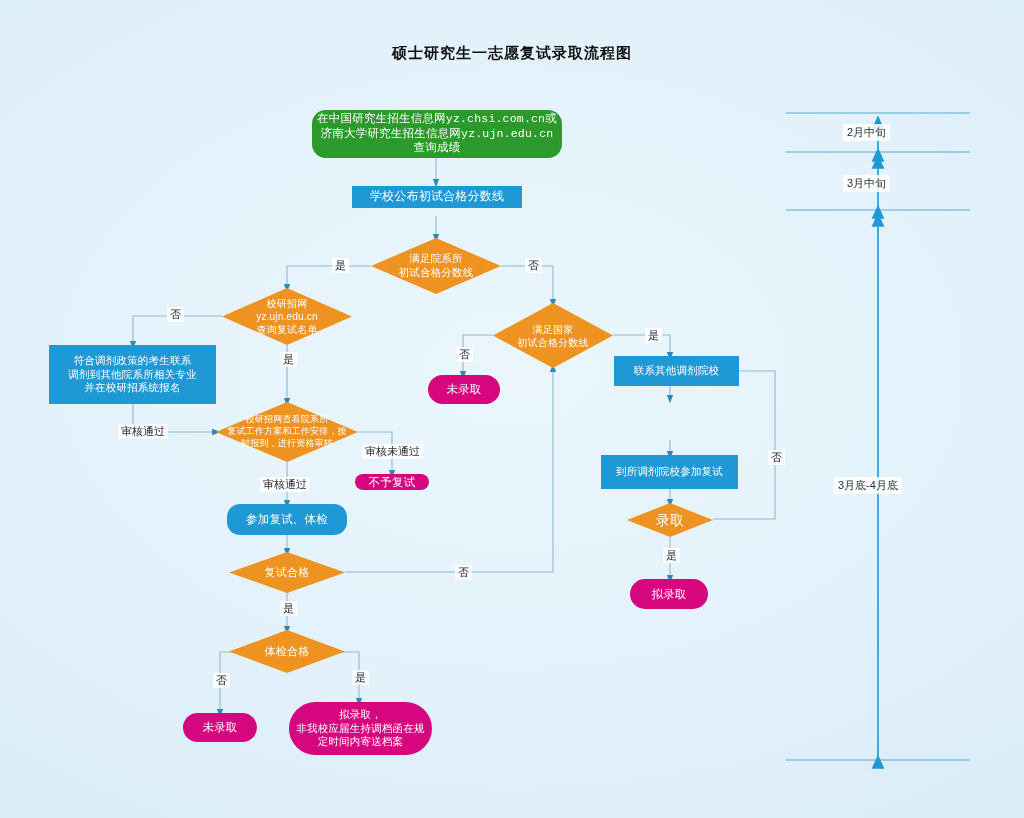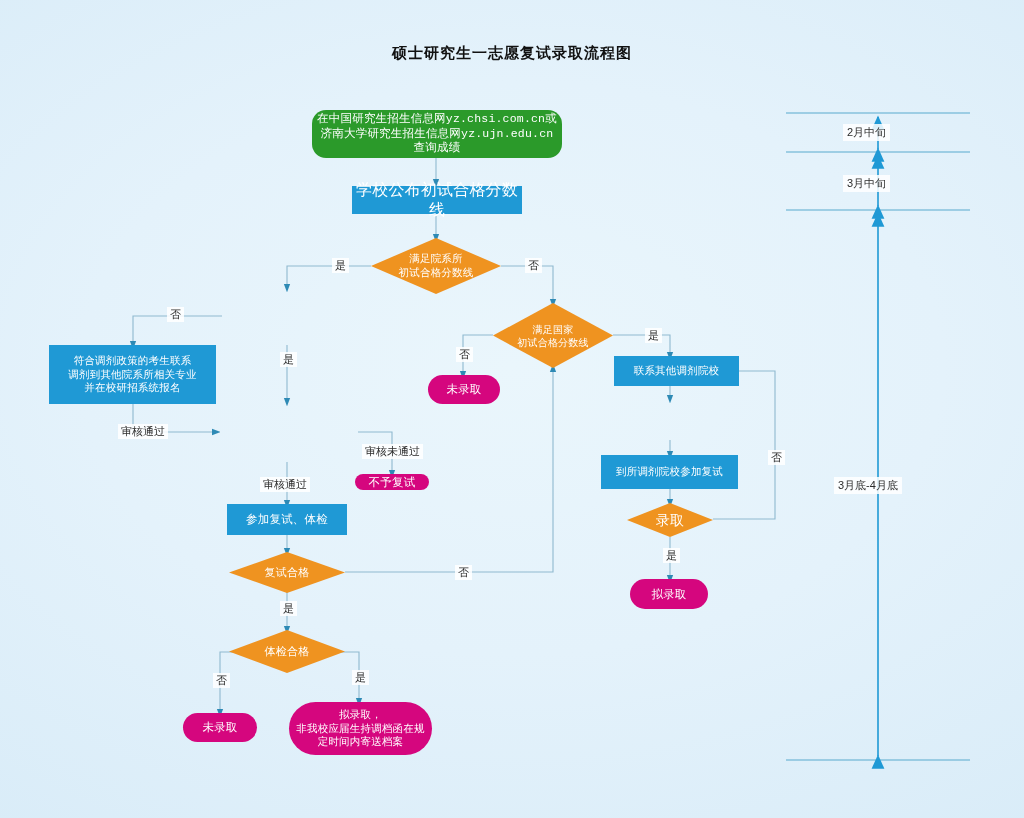--- a/index.html
+++ b/index.html
@@ -184,45 +184,61 @@
   <div class="tl-label" style="left:843px; top:124px;">2月中旬</div>
   <div class="tl-label" style="left:843px; top:175px;">3月中旬</div>
   <div class="tl-label" style="left:834px; top:477px;">3月底-4月底</div>
 
   <div class="node rounded" style="left:312px; top:110px; width:250px; height:48px; font-size:11.5px;">
     <span class="txt">在中国研究生招生信息网yz.chsi.com.cn或
 济南大学研究生招生信息网yz.ujn.edu.cn
 查询成绩</span>
   </div>
 
-  <div class="node rect" style="left:352px; top:186px; width:170px; height:28px; font-size:16px;">
+  <div class="node rect" style="left:352px; top:186px; width:170px; height:22px; font-size:12px;">
     <span class="txt">学校公布初试合格分数线</span>
   </div>
 
   <div class="diamond-wrap" style="left:371px; top:238px; width:130px; height:56px;">
     <svg width="130" height="56" viewBox="0 0 130 56">
       <polygon points="65,0 130,28 65,56 0,28" fill="#ef9320"></polygon>
     </svg>
     <div class="dtxt" style="font-size:10.5px;">满足院系所
 初试合格分数线</div>
   </div>
 
+  <div class="diamond-wrap" style="left:222px; top:288px; width:130px; height:57px;">
+    <svg width="130" height="57" viewBox="0 0 130 57">
+      <polygon points="65,0 130,28.5 65,57 0,28.5" fill="#ef9320"></polygon>
+    </svg>
+    <div class="dtxt" style="font-size:10px;">校研招网
+yz.ujn.edu.cn
+查询复试名单</div>
+  </div>
 
   <div class="node rect" style="left:49px; top:345px; width:167px; height:59px; font-size:10.5px;">
     <span class="txt">符合调剂政策的考生联系
 调剂到其他院系所相关专业
 并在校研招系统报名</span>
   </div>
 
+  <div class="diamond-wrap" style="left:216px; top:402px; width:142px; height:60px;">
+    <svg width="142" height="60" viewBox="0 0 142 60">
+      <polygon points="71,0 142,30 71,60 0,30" fill="#ef9320"></polygon>
+    </svg>
+    <div class="dtxt" style="font-size:9px;">校研招网查看院系所
+复试工作方案和工作安排，按
+时报到，进行资格审核</div>
+  </div>
 
   <div class="node pill" style="left:355px; top:474px; width:74px; height:16px; font-size:11.5px;font-family:Liberation Serif, serif;">
     <span class="txt">不予复试</span>
   </div>
 
-  <div class="node rect" style="left:227px; top:504px; width:120px; height:31px; font-size:11.5px;">
+  <div class="node rect" style="left:227px; top:504px; width:120px; height:31px; font-size:11.5px;border-radius:13px;">
     <span class="txt">参加复试、体检</span>
   </div>
 
   <div class="diamond-wrap" style="left:229px; top:630px; width:116px; height:43px;">
     <svg width="116" height="43" viewBox="0 0 116 43">
       <polygon points="58,0 116,21.5 58,43 0,21.5" fill="#ef9320"></polygon>
     </svg>
     <div class="dtxt" style="font-size:11px;">体检合格</div>
   </div>
 

